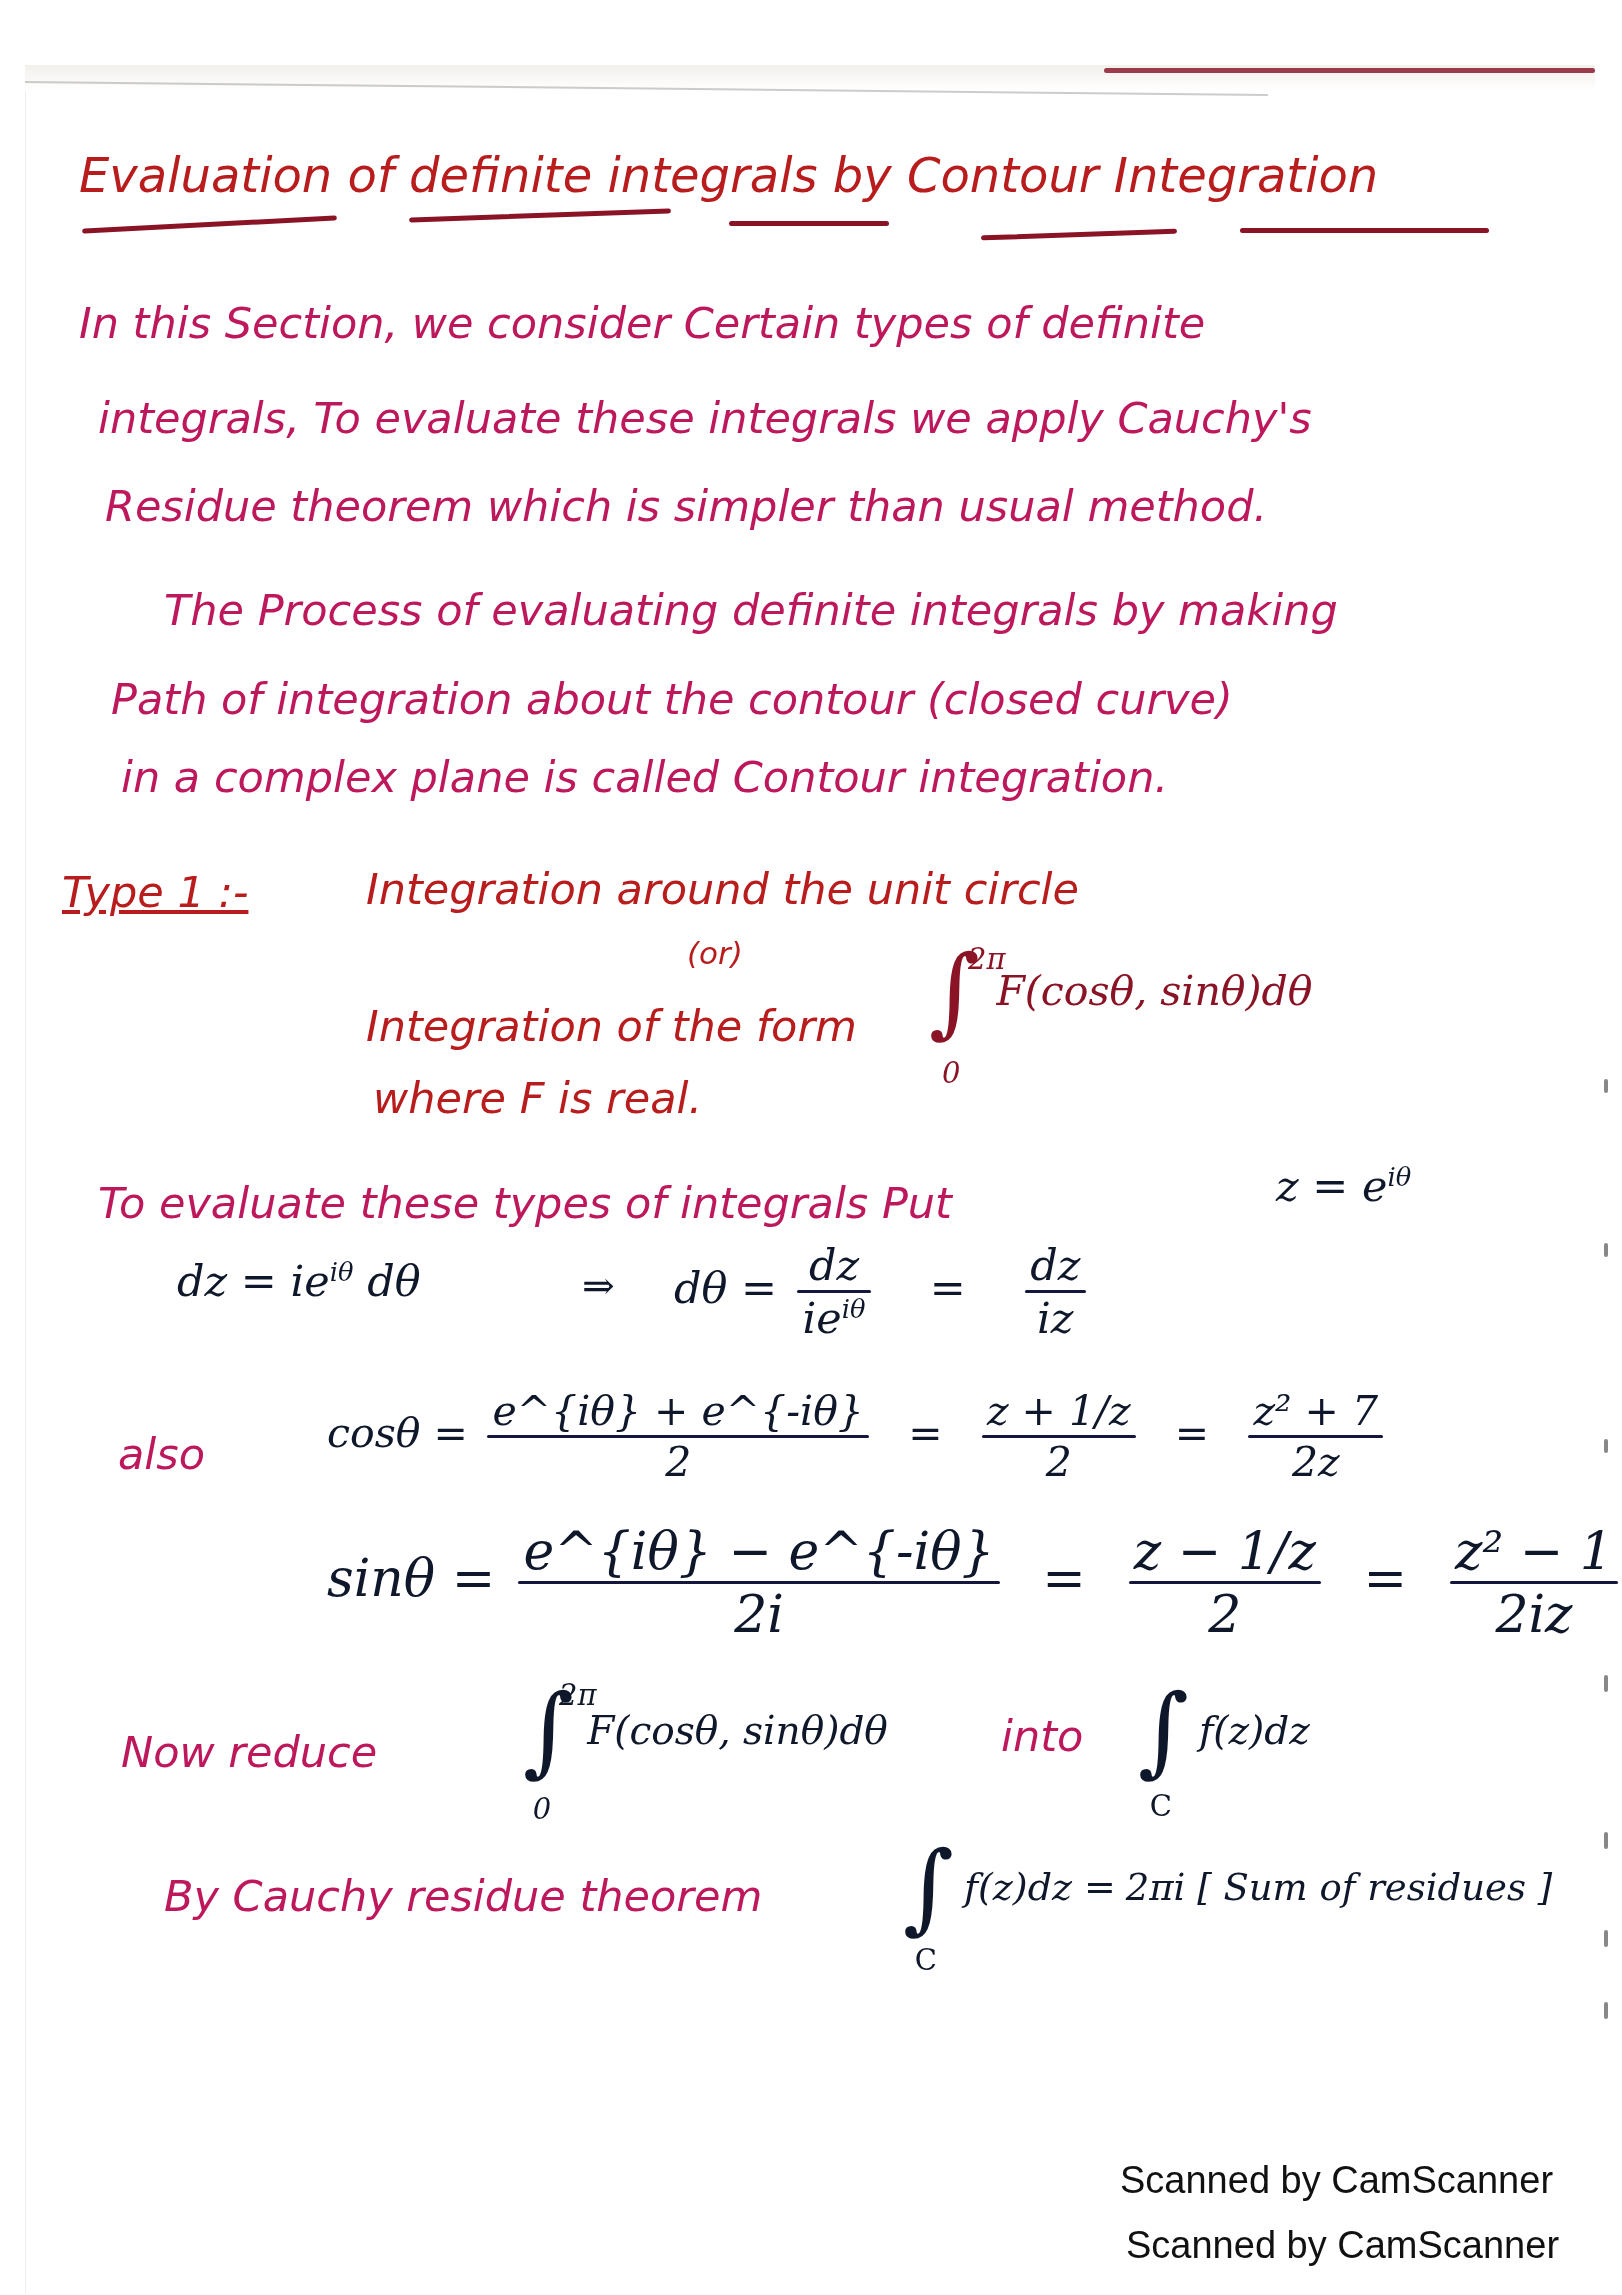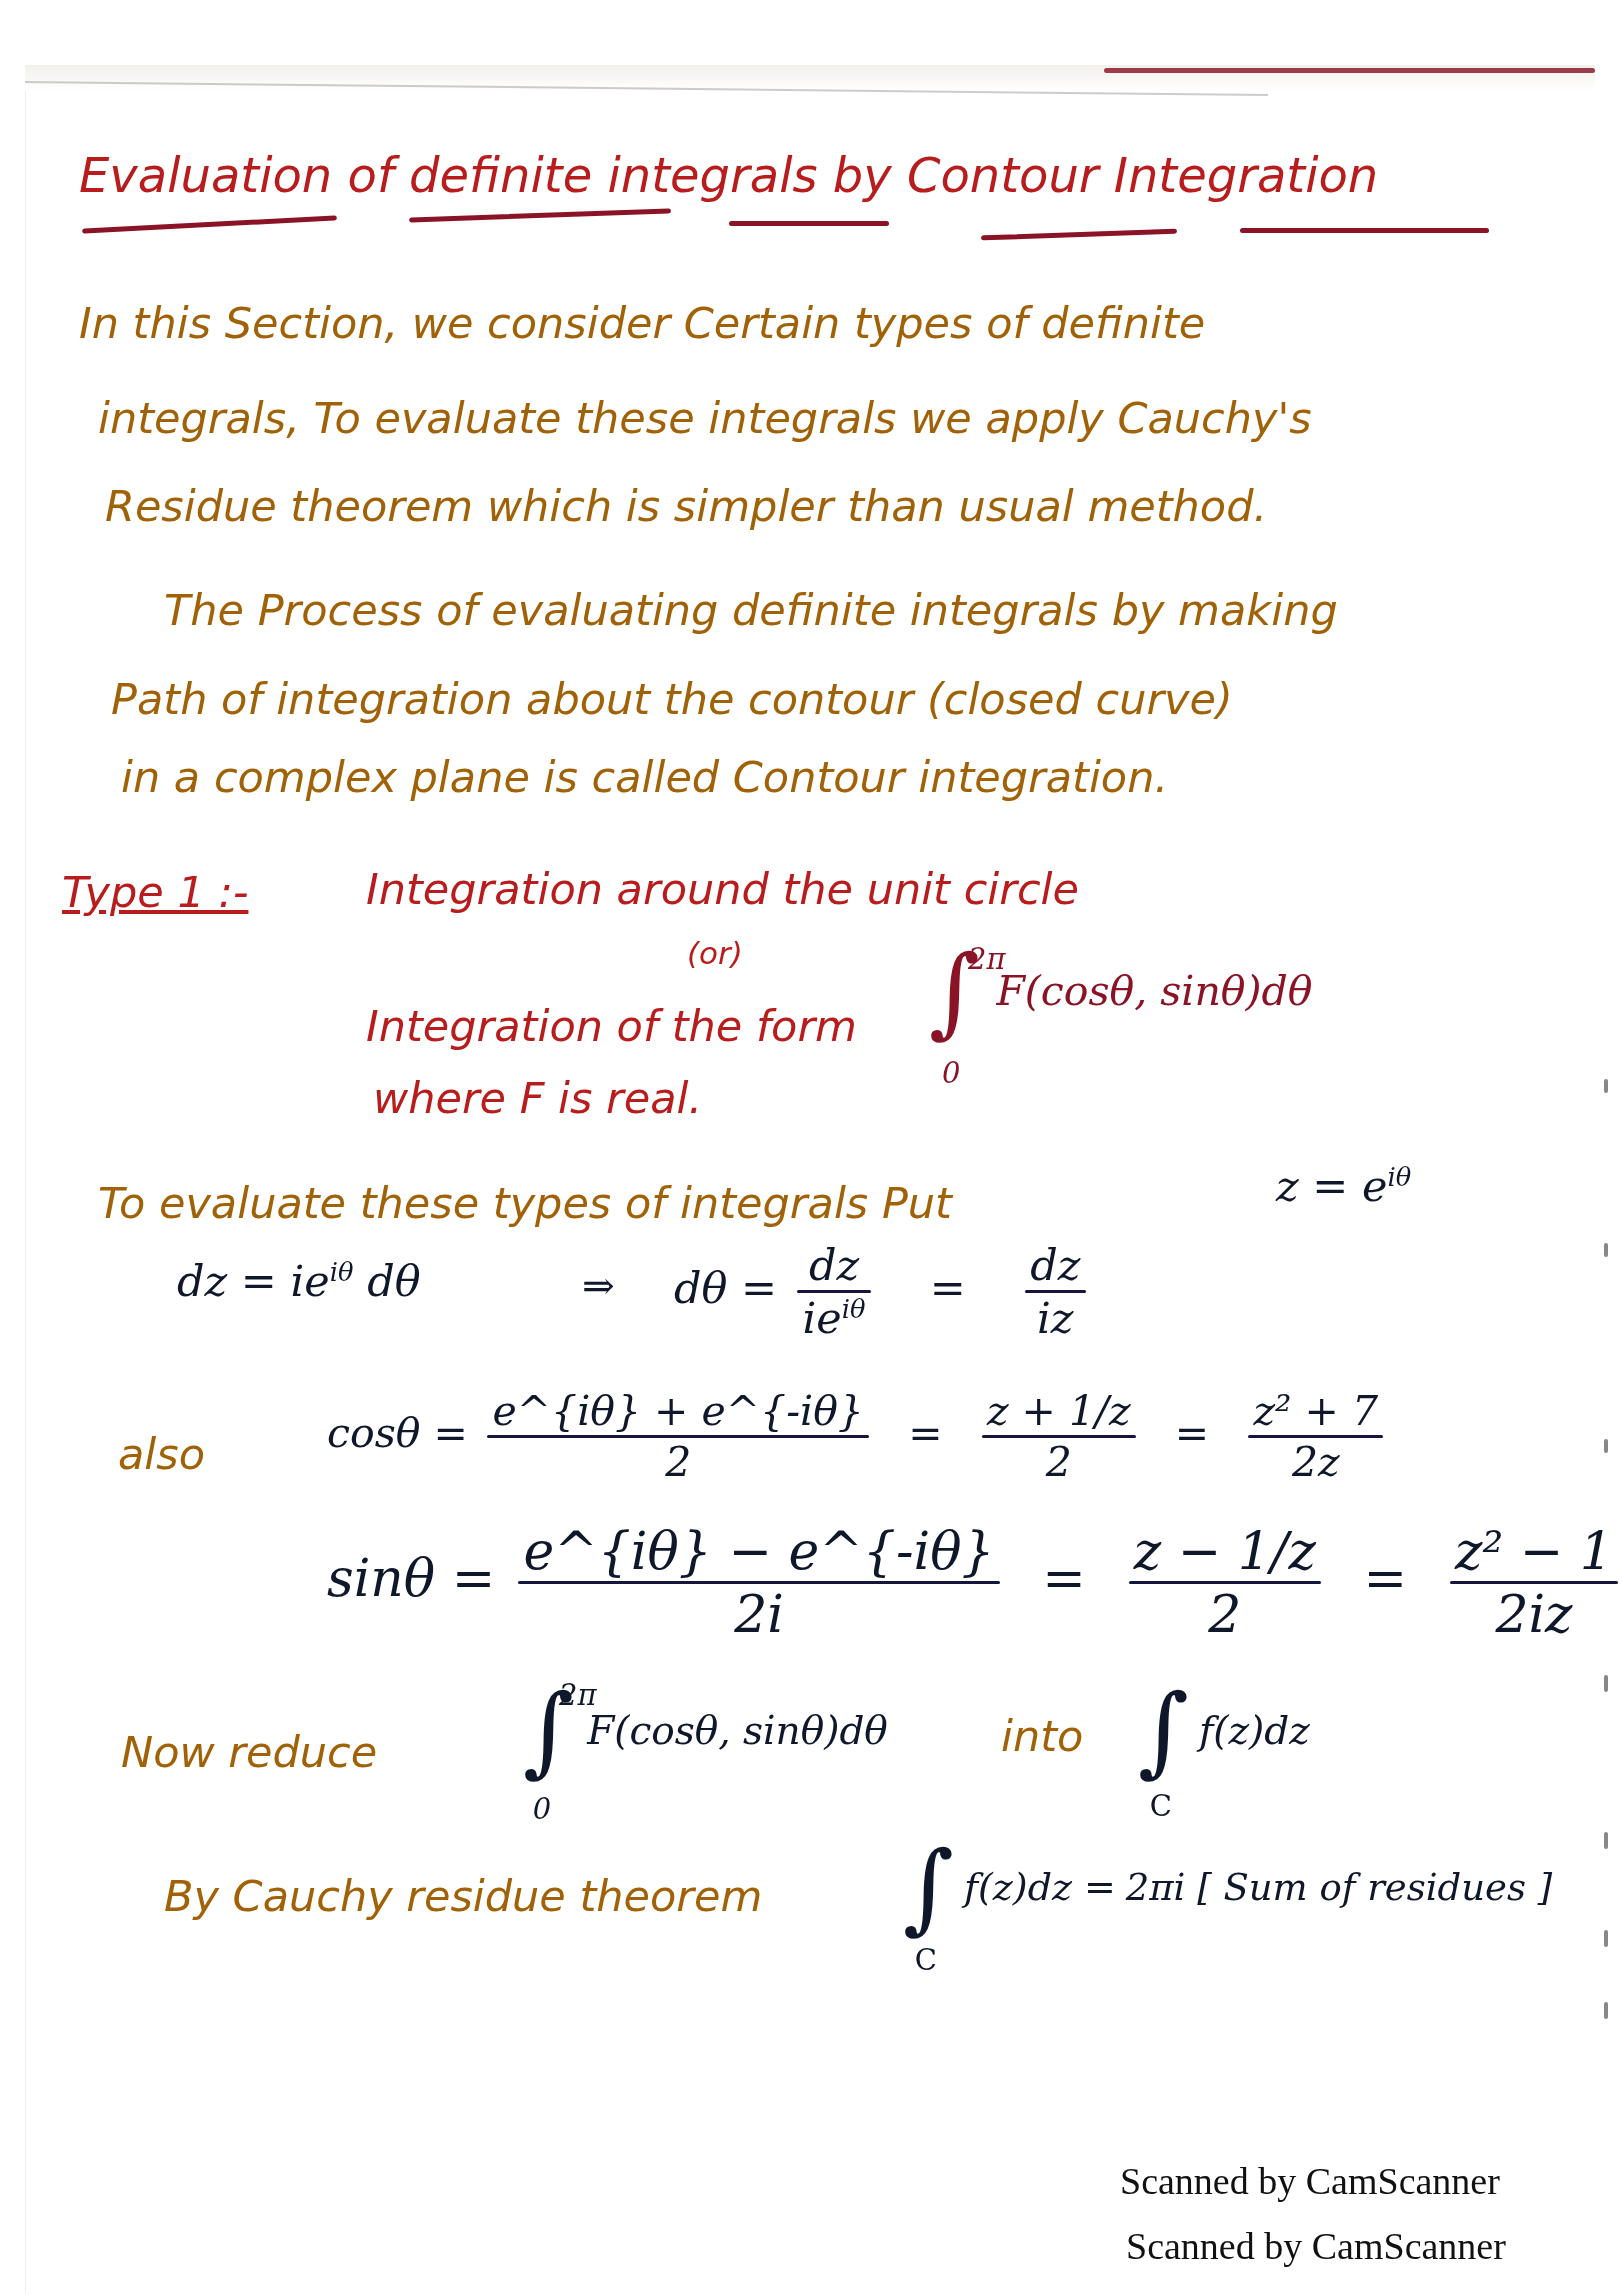--- a/index.html
+++ b/index.html
@@ -6,32 +6,32 @@
   body { width:1622px; height:2295px; position:relative; overflow:hidden;
          font-family:"DejaVu Serif", serif; color:#1a1a4a; }
   .page { position:absolute; left:25px; top:69px; width:1570px; height:2224px; background:#fff;
           border-left:1.3px solid #eee; }
   .topedge { position:absolute; left:25px; top:65px; width:1570px; height:26px;
              background:linear-gradient(180deg,#f3f0ec 0%,#ffffff 100%); }
   .topedge .red { position:absolute; right:0; top:2.6px; width:491px; height:5.2px; background:#8b1a2e; opacity:.85; border-radius:2.6px; }
   .topedge .line { position:absolute; left:0; top:15.7px; width:1243px; height:2px; background:#999; opacity:.5; transform:rotate(0.6deg); transform-origin:left; }
   .hw { position:absolute; font-family:"DejaVu Sans", sans-serif; font-style:italic; white-space:nowrap; }
   .red-ink { color:#b91c1c; }
-  .blue-ink { color:#a16207; }
+  .blue-ink { color:#be185d; }
   .title { font-size:48px; top:147px; left:79px; }
   .u { position:absolute; height:4.6px; background:#8a1426; border-radius:2.6px; }
   .para { font-size:43px; }
   .math { position:absolute; font-family:"DejaVu Serif", serif; font-style:italic; white-space:nowrap; color:#0f172a; }
   .frac { display:inline-flex; flex-direction:column; align-items:center; vertical-align:middle; margin:0 6.5px; }
   .frac .num { padding:0 5.2px; }
   .frac .bar { height:3.3px; background:#14163e; width:100%; border-radius:2px; }
   .frac .den { padding:0 5.2px; }
   .intg { font-size:98px; font-style:normal; line-height:1; vertical-align:middle; }
   .lim { position:absolute; font-size:29px; }
-  .scan { position:absolute; font-family:Liberation Serif, serif; color:#111; font-size:38px; white-space:nowrap; }
+  .scan { position:absolute; font-family:Liberation Sans, sans-serif; color:#111; font-size:38px; white-space:nowrap; }
   .edge-mark { position:absolute; right:14.4px; width:3.9px; border-radius:2px; background:#555; opacity:.7; }
   sup { font-size:60%; }
 </style>
 </head>
 <body>
 
 <div class="page"></div>
 <div class="topedge">
   <div class="red"></div>
   <div class="line"></div>

